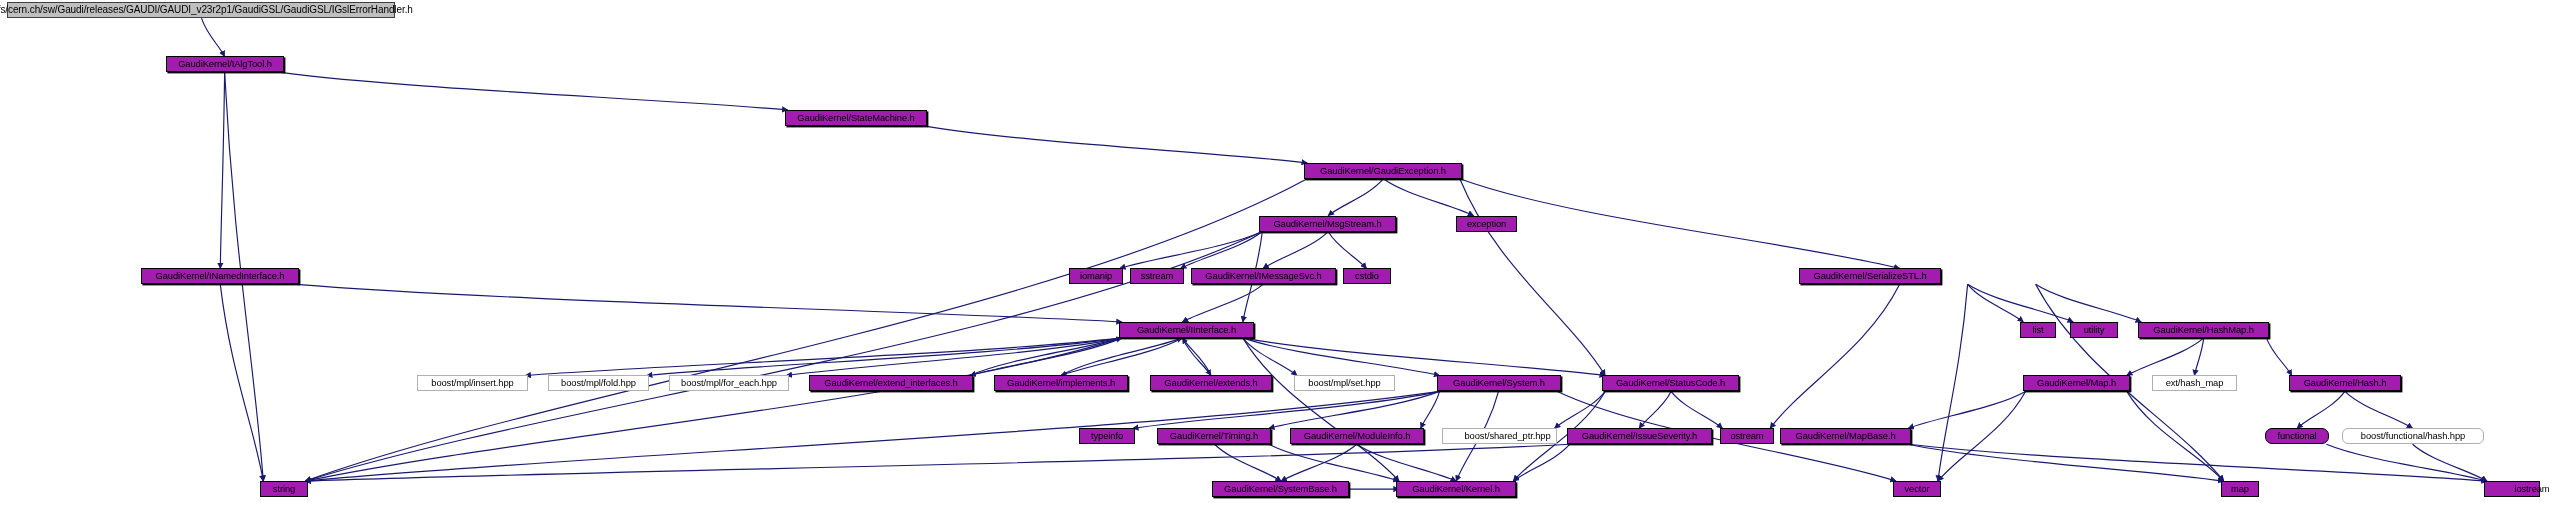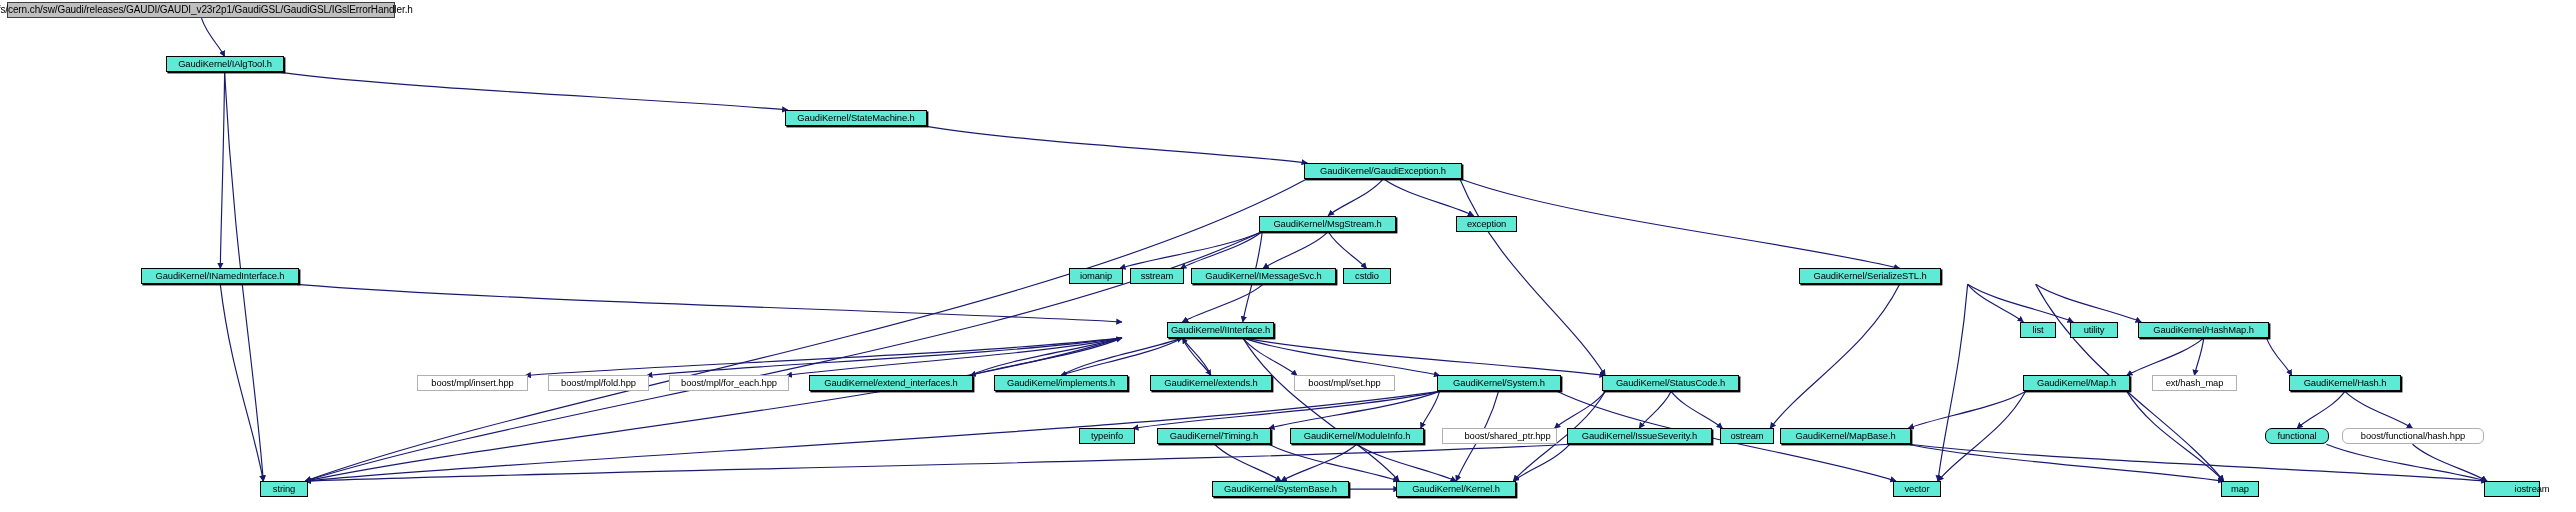--- a/index.html
+++ b/index.html
@@ -26,21 +26,21 @@
   .node {
     position: absolute;
     box-sizing: border-box;
     display: flex;
     align-items: center;
     justify-content: center;
     white-space: nowrap;
     font-size: 9.4px;
     line-height: 1;
     color: #000000;
-    background: #5eead4;
+    background: #a21caf;
     border: 0.7px solid #000000;
     text-align: center;
     letter-spacing: -0.1px;
   }
   
   .node.root {
     background: #bfbfbf;
     border: 1.4px solid #404040;
     font-size: 10px;
   }
@@ -173,21 +173,21 @@
       </div>
       <div class="node hdr" style="left: 1191px; top: 268px; width: 145px; height: 16px;">
         <span>GaudiKernel/IMessageSvc.h</span>
       </div>
       <div class="node std" style="left: 1343px; top: 268px; width: 48px; height: 16px;">
         <span>cstdio</span>
       </div>
       <div class="node hdr" style="left: 1799px; top: 268px; width: 142px; height: 16px;">
         <span>GaudiKernel/SerializeSTL.h</span>
       </div>
-      <div class="node hdr" style="left: 1119px; top: 322px; width: 107px; height: 16px; margin-left: 48px;">
+      <div class="node hdr" style="left: 1119px; top: 322px; width: 135px; height: 16px;">
         <span>GaudiKernel/IInterface.h</span>
       </div>
       <div class="node std" style="left: 2020px; top: 322px; width: 36px; height: 16px;">
         <span>list</span>
       </div>
       <div class="node std" style="left: 2070px; top: 322px; width: 48px; height: 16px;">
         <span>utility</span>
       </div>
       <div class="node hdr" style="left: 2138px; top: 322px; width: 131px; height: 16px;">
         <span>GaudiKernel/HashMap.h</span>

